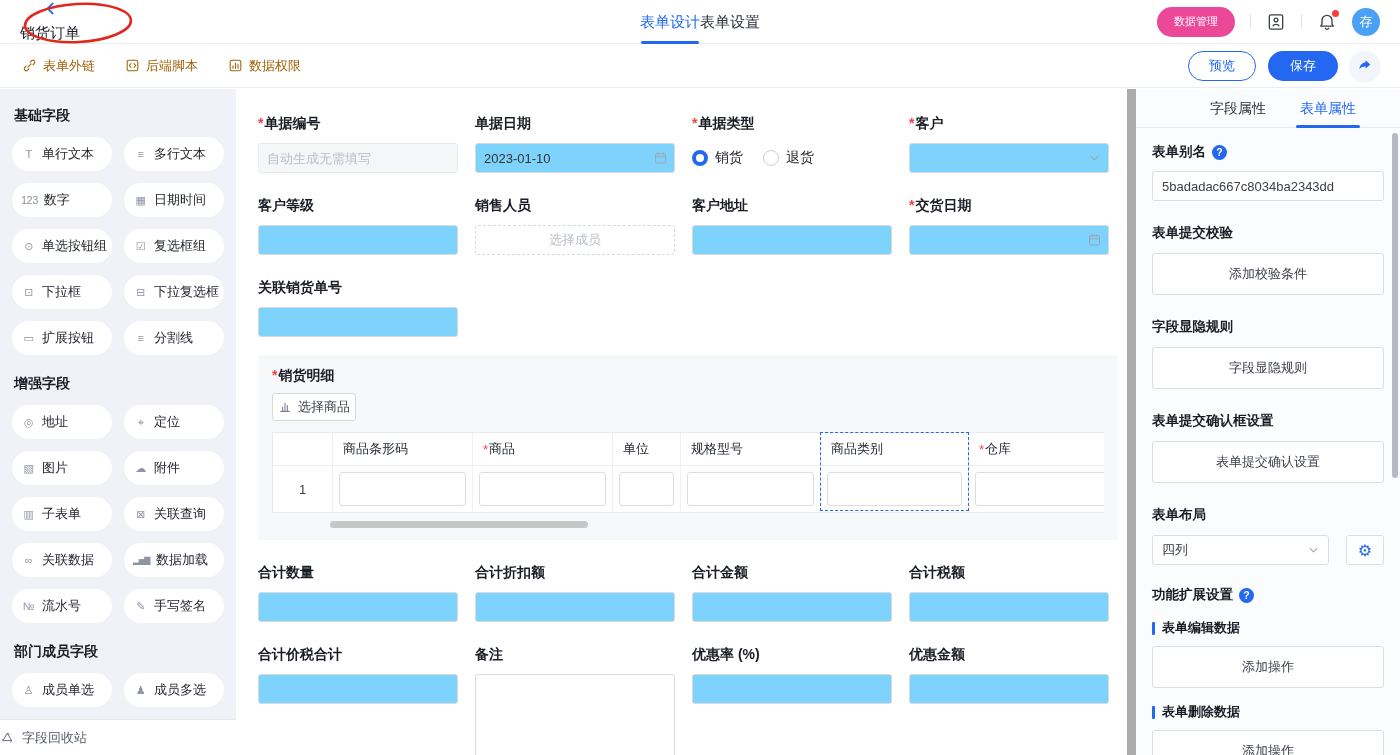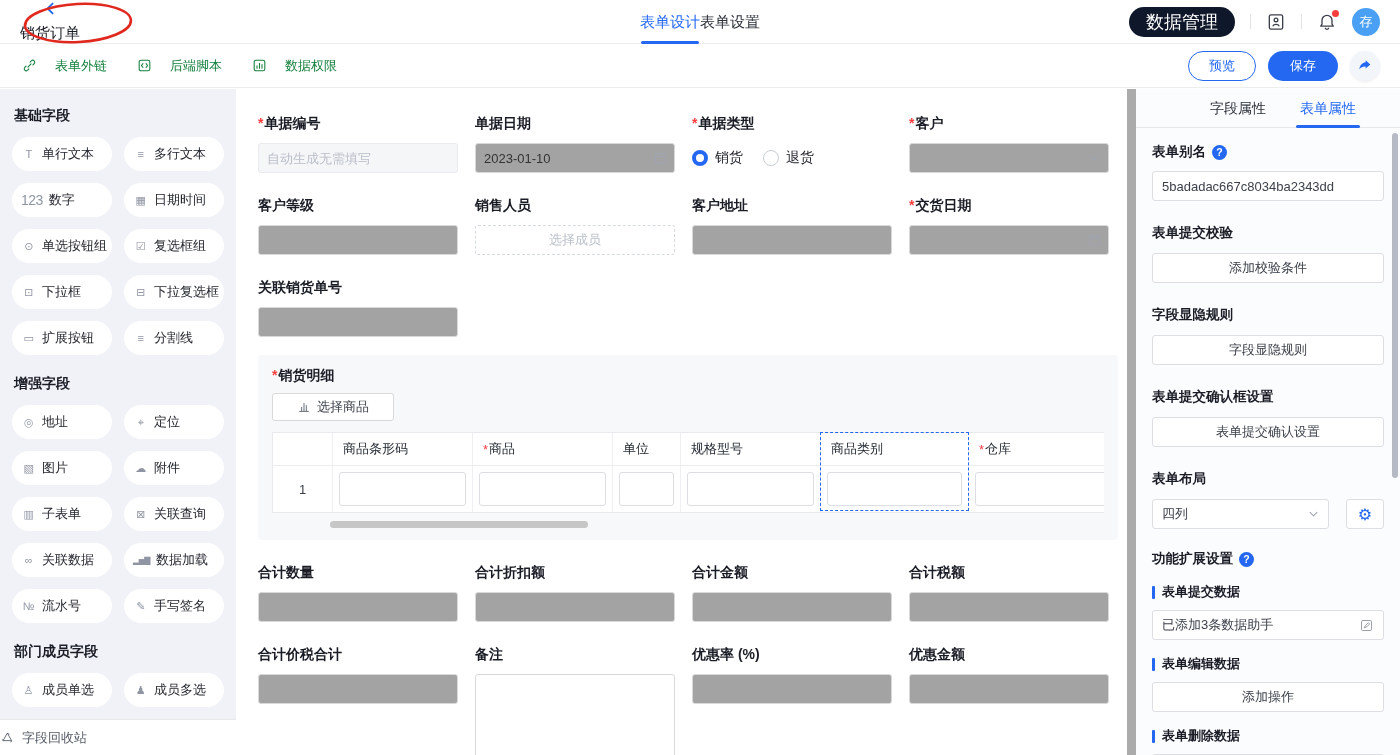--- a/index.html
+++ b/index.html
@@ -13,31 +13,31 @@
   .hdr { position:relative; height:44px; display:flex; align-items:center; padding:0 20px; border-bottom:1px solid #ededed; background:#fff; }
   .hdr-left { display:flex; align-items:center; gap:7px;flex-direction:column; }
   .back-chev { color:#2468f2; width:17px; height:17px; cursor:pointer; }
   .hdr-title { font-size:15px; color:#1a1d26; }
   .annot { position:absolute; left:18px; top:0; pointer-events:none; }
   .hdr-tabs { position:absolute; left:50%; transform:translateX(-50%); top:0; height:44px; display:flex; align-items:center; }
   .htab { position:relative; height:44px; line-height:44px; font-size:15px; color:#2b2f38; cursor:pointer; }
   .htab.active { color:#2468f2; }
   .htab.active::after { content:""; position:absolute; left:50%; transform:translateX(-50%); bottom:0; width:58px; height:3px; border-radius:2px; background:#2468f2; }
   .hdr-right { margin-left:auto; display:flex; align-items:center; gap:15px; }
-  .btn-green { height:30px; padding:0 17px; border-radius:15px; background:#0f172a; color:#fff; font-size:18px; display:flex; align-items:center; border:none; cursor:pointer; }
+  .btn-green { height:30px; padding:0 17px; border-radius:15px; background:#ec4899; color:#fff; font-size:11px; display:flex; align-items:center; border:none; cursor:pointer; }
   .vd { width:1px; height:15px; background:#e2e2e2; }
   .hicon { color:#3c404a; width:20px; height:20px; cursor:pointer; }
   .bell-wrap { position:relative; display:flex; cursor:pointer; }
   .bell-dot { position:absolute; top:-2px; right:-2px; width:7px; height:7px; border-radius:50%; background:#f53f3f; }
   .avatar { width:28px; height:28px; border-radius:50%; background:#4aa0f5; color:#fff; font-size:13px; display:flex; align-items:center; justify-content:center; cursor:pointer; }
 
   
   .tbar { height:44px; display:flex; align-items:center; padding:0 20px 0 22px; border-bottom:1px solid #ededed; background:#fff; }
   .tbar-links { display:flex; gap:30px; }
-  .tlink { display:flex; align-items:center; gap:18px; color:#15803d; font-size:13px; cursor:pointer; }
+  .tlink { display:flex; align-items:center; gap:6px; color:#a16207; font-size:13px; cursor:pointer; }
   .tlink svg { width:15px; height:15px; }
   .tbar-right { margin-left:auto; display:flex; align-items:center; gap:12px; }
   .btn-preview { height:30px; padding:0 20px; border-radius:15px; border:1px solid #2468f2; color:#2468f2; background:#fff; font-size:13px; cursor:pointer; }
   .btn-save { height:30px; padding:0 22px; border-radius:15px; border:none; color:#fff; background:#2468f2; font-size:13px; cursor:pointer; }
   .share-btn { width:30px; height:30px; border-radius:50%; background:#f2f5fa; display:flex; align-items:center; justify-content:center; color:#2468f2; cursor:pointer; box-shadow:0 1px 3px rgba(0,0,0,.08); }
 
   
   .sidebar { position:absolute; left:0; top:89px; width:236px; bottom:0; background:#f0f2f7; padding:14px 12px 0; overflow:hidden; }
   .sec-title { font-size:14px; font-weight:700; color:#1a1d26; margin:4px 0 12px 2px; }
   .pill-grid { display:grid; grid-template-columns:1fr 1fr; gap:12px 12px; margin-bottom:20px; }
@@ -45,35 +45,35 @@
   .pill .g { color:#8f95a3; font-size:11px; min-width:15px; text-align:center; flex:none; letter-spacing:-0.5px; }
   .recycle { position:absolute; bottom:0; left:0; right:0; height:36px; background:#fff; border-top:1px solid #e9e9e9; display:flex; align-items:center; justify-content:flex-start; gap:7px; color:#555b66; font-size:13px; cursor:pointer; }
   .recycle svg { width:15px; height:15px; color:#6a707c; }
 
   
   .canvas { position:absolute; left:236px; top:89px; width:891px; bottom:0; background:#fff; overflow:hidden; padding:26px 8px 0 22px; }
   .fgrid { display:grid; grid-template-columns:repeat(4,200px); column-gap:17px; row-gap:24px; align-items:start; }
   .flabel { font-size:14px; font-weight:600; color:#1a1d26; margin-bottom:10px; display:flex; }
   .req { color:#f53f3f; margin-right:1px; }
   .inwrap { position:relative; width:200px; }
-  .inp { width:100%; height:30px; border:1px solid #d9d9d9; border-radius:3px; background:#a3a3a3; font-size:13px; color:#333; padding:0 8px; font-family:inherit; outline:none; }
+  .inp { width:100%; height:30px; border:1px solid #d9d9d9; border-radius:3px; background:#7dd3fc; font-size:13px; color:#333; padding:0 8px; font-family:inherit; outline:none; }
   .inp.disabled { background:#f5f6f8; border-color:#e8eaee; color:#b9bec8;padding-left:8px; }
   .inp.disabled::placeholder { color:#b9bec8; }
   .icon-right { position:absolute; right:7px; top:50%; transform:translateY(-50%); color:#a0a5b0; width:15px; height:15px; pointer-events:none; }
   .radios { display:flex; gap:20px; height:30px; align-items:center; }
   .radio { display:flex; align-items:center; gap:7px; font-size:14px; color:#23262e; cursor:pointer; }
   .rdot { width:16px; height:16px; border-radius:50%; border:1px solid #c9cdd4; background:#fff; flex:none; }
   .rdot.on { border:4.5px solid #2468f2; }
   .selbox { display:flex; align-items:center; cursor:pointer; }
   .picker { width:200px; height:30px; border:1px dashed #d5d9e0; border-radius:3px; background:#fff; display:flex; align-items:center; justify-content:center; color:#b8bdc7; font-size:13px; cursor:pointer; }
 
   
   .panel { grid-column:1 / -1; margin-top:-6px; background:#f7f8fa; border-radius:4px; padding:12px 14px 12px; width:860px; }
   .panel .flabel { margin-bottom:8px; }
-  .btn-product { height:28px; background:#fff; border:1px solid #d9d9d9; border-radius:3px; font-size:13px; color:#3c404a; display:inline-flex; align-items:center; gap:6px; padding:0 24px; cursor:pointer; }
+  .btn-product { height:28px; background:#fff; border:1px solid #d9d9d9; border-radius:3px; font-size:13px; color:#3c404a; display:inline-flex; align-items:center; gap:6px; padding:0 5px; cursor:pointer; }
   .btn-product svg { width:14px; height:14px; color:#6a707c; }
   .tbl-wrap { position:relative; margin-top:11px; overflow:hidden; }
   .tbl { background:#fff; border:1px solid #e9eaee; width:846px; }
   .trow { display:flex; }
   .thead { border-bottom:1px solid #ececec; }
   .cell { display:flex; align-items:center; padding:0 10px; border-right:1px solid #f0f0f2; font-size:13px; color:#252a33; flex:none; }
   .thead .cell { height:32px; }
   .tbody .cell { height:46px; padding:0 6px; }
   .c0 { width:60px; justify-content:center; }
   .c1 { width:140px; } .c2 { width:140px; } .c3 { width:68px; } .c4 { width:140px; } .c5 { width:148px; } .c6 { width:150px; border-right:none; }
@@ -90,21 +90,21 @@
   .props { position:absolute; left:1136px; top:89px; right:0; bottom:0; background:#fbfcfe; overflow:hidden; }
   .ptabs { height:39px; display:flex; justify-content:flex-end; gap:34px; padding-right:44px; border-bottom:1px solid #e8e8e8;padding-left:28px; }
   .ptab { position:relative; height:39px; line-height:38px; font-size:14px; color:#2b2f38; cursor:pointer; }
   .ptab.active { color:#2468f2;text-align:center; }
   .ptab.active::after { content:""; position:absolute; left:50%; transform:translateX(-50%); bottom:0; width:64px; height:3px; border-radius:2px; background:#2468f2; }
   .pbody { position:relative; padding:15px 16px 0; height:calc(100% - 39px); overflow:hidden; }
   .plabel { display:flex; align-items:center; gap:6px; font-size:13.5px; font-weight:600; color:#1a1d26; }
   .help { width:15px; height:15px; border-radius:50%; background:#2468f2; color:#fff; font-size:10.5px; display:inline-flex; align-items:center; justify-content:center; cursor:pointer; }
   .pinput { width:100%; height:30px; border:1px solid #dcdee3; border-radius:3px; background:#fff; font-size:13px; color:#3c404a; padding:0 9px; margin-top:10px; outline:none; font-family:inherit; }
   .psec { margin-top:23px; }
-  .pbtn { width:100%; height:30px; background:#fff; border:1px solid #dcdee3; border-radius:3px; font-size:13px; color:#3c404a; display:flex; align-items:center; justify-content:center; margin-top:11px; cursor:pointer; }
+  .pbtn { width:100%; height:42px; background:#fff; border:1px solid #dcdee3; border-radius:3px; font-size:13px; color:#3c404a; display:flex; align-items:center; justify-content:center; margin-top:11px; cursor:pointer; }
   .layout-row { display:flex; gap:17px; margin-top:11px; }
   .psel { flex:1; position:relative; height:30px; border:1px solid #dcdee3; border-radius:3px; background:#fff; font-size:13px; color:#3c404a; display:flex; align-items:center; padding:0 9px; cursor:pointer; }
   .gearbtn { width:38px; height:30px; border:1px solid #dcdee3; border-radius:3px; background:#fff; display:flex; align-items:center; justify-content:center; color:#2468f2; font-size:16px; cursor:pointer; }
   .grp { margin-top:15px; }
   .grp-label { display:flex; align-items:center; gap:7px; font-size:13px; font-weight:600; color:#1a1d26; }
   .bluebar { width:3px; height:13px; background:#2468f2; border-radius:1px; flex:none; }
   .databox { height:30px; border:1px solid #dcdee3; border-radius:3px; background:#fff; display:flex; align-items:center; justify-content:space-between; padding:0 9px; margin-top:9px; font-size:13px; color:#3c404a; cursor:pointer; }
   .databox svg { width:15px; height:15px; color:#9aa0ac; }
   .pscroll { position:absolute; right:2px; top:44px; width:6px; height:345px; border-radius:3px; background:#b6bac4; cursor:pointer; }
 </style>
@@ -251,21 +251,21 @@
     <div class="pill-grid">
       <div class="pill">
           <span class="g">T</span>
           <span>单行文本</span>
         </div>
       <div class="pill">
           <span class="g">≡</span>
           <span>多行文本</span>
         </div>
       <div class="pill">
-          <span class="g" style="font-size:14px">123</span>
+          <span class="g" style="font-size:11px">123</span>
           <span>数字</span>
         </div>
       <div class="pill">
           <span class="g">▦</span>
           <span>日期时间</span>
         </div>
       <div class="pill">
           <span class="g">⊙</span>
           <span>单选按钮组</span>
         </div>
@@ -626,32 +626,20 @@
             </div>
         </div>
       </div>
 
       <div class="psec" style="margin-top:21px">
         <div class="plabel">
           <span>功能扩展设置</span>
           <span class="help">?</span>
         </div>
 
-        <div class="grp">
-          <div class="grp-label">
-              <span class="bluebar"></span>
-              <span>表单提交数据</span>
-            </div>
-          <div class="databox">
-            <span>已添加3条数据助手</span>
-            <svg class="ic">
-                <use href="#i-edit"></use>
-              </svg>
-          </div>
-        </div>
 
         <div class="grp">
           <div class="grp-label">
               <span class="bluebar"></span>
               <span>表单编辑数据</span>
             </div>
           <div class="pbtn" style="margin-top:9px">添加操作</div>
         </div>
 
         <div class="grp">

